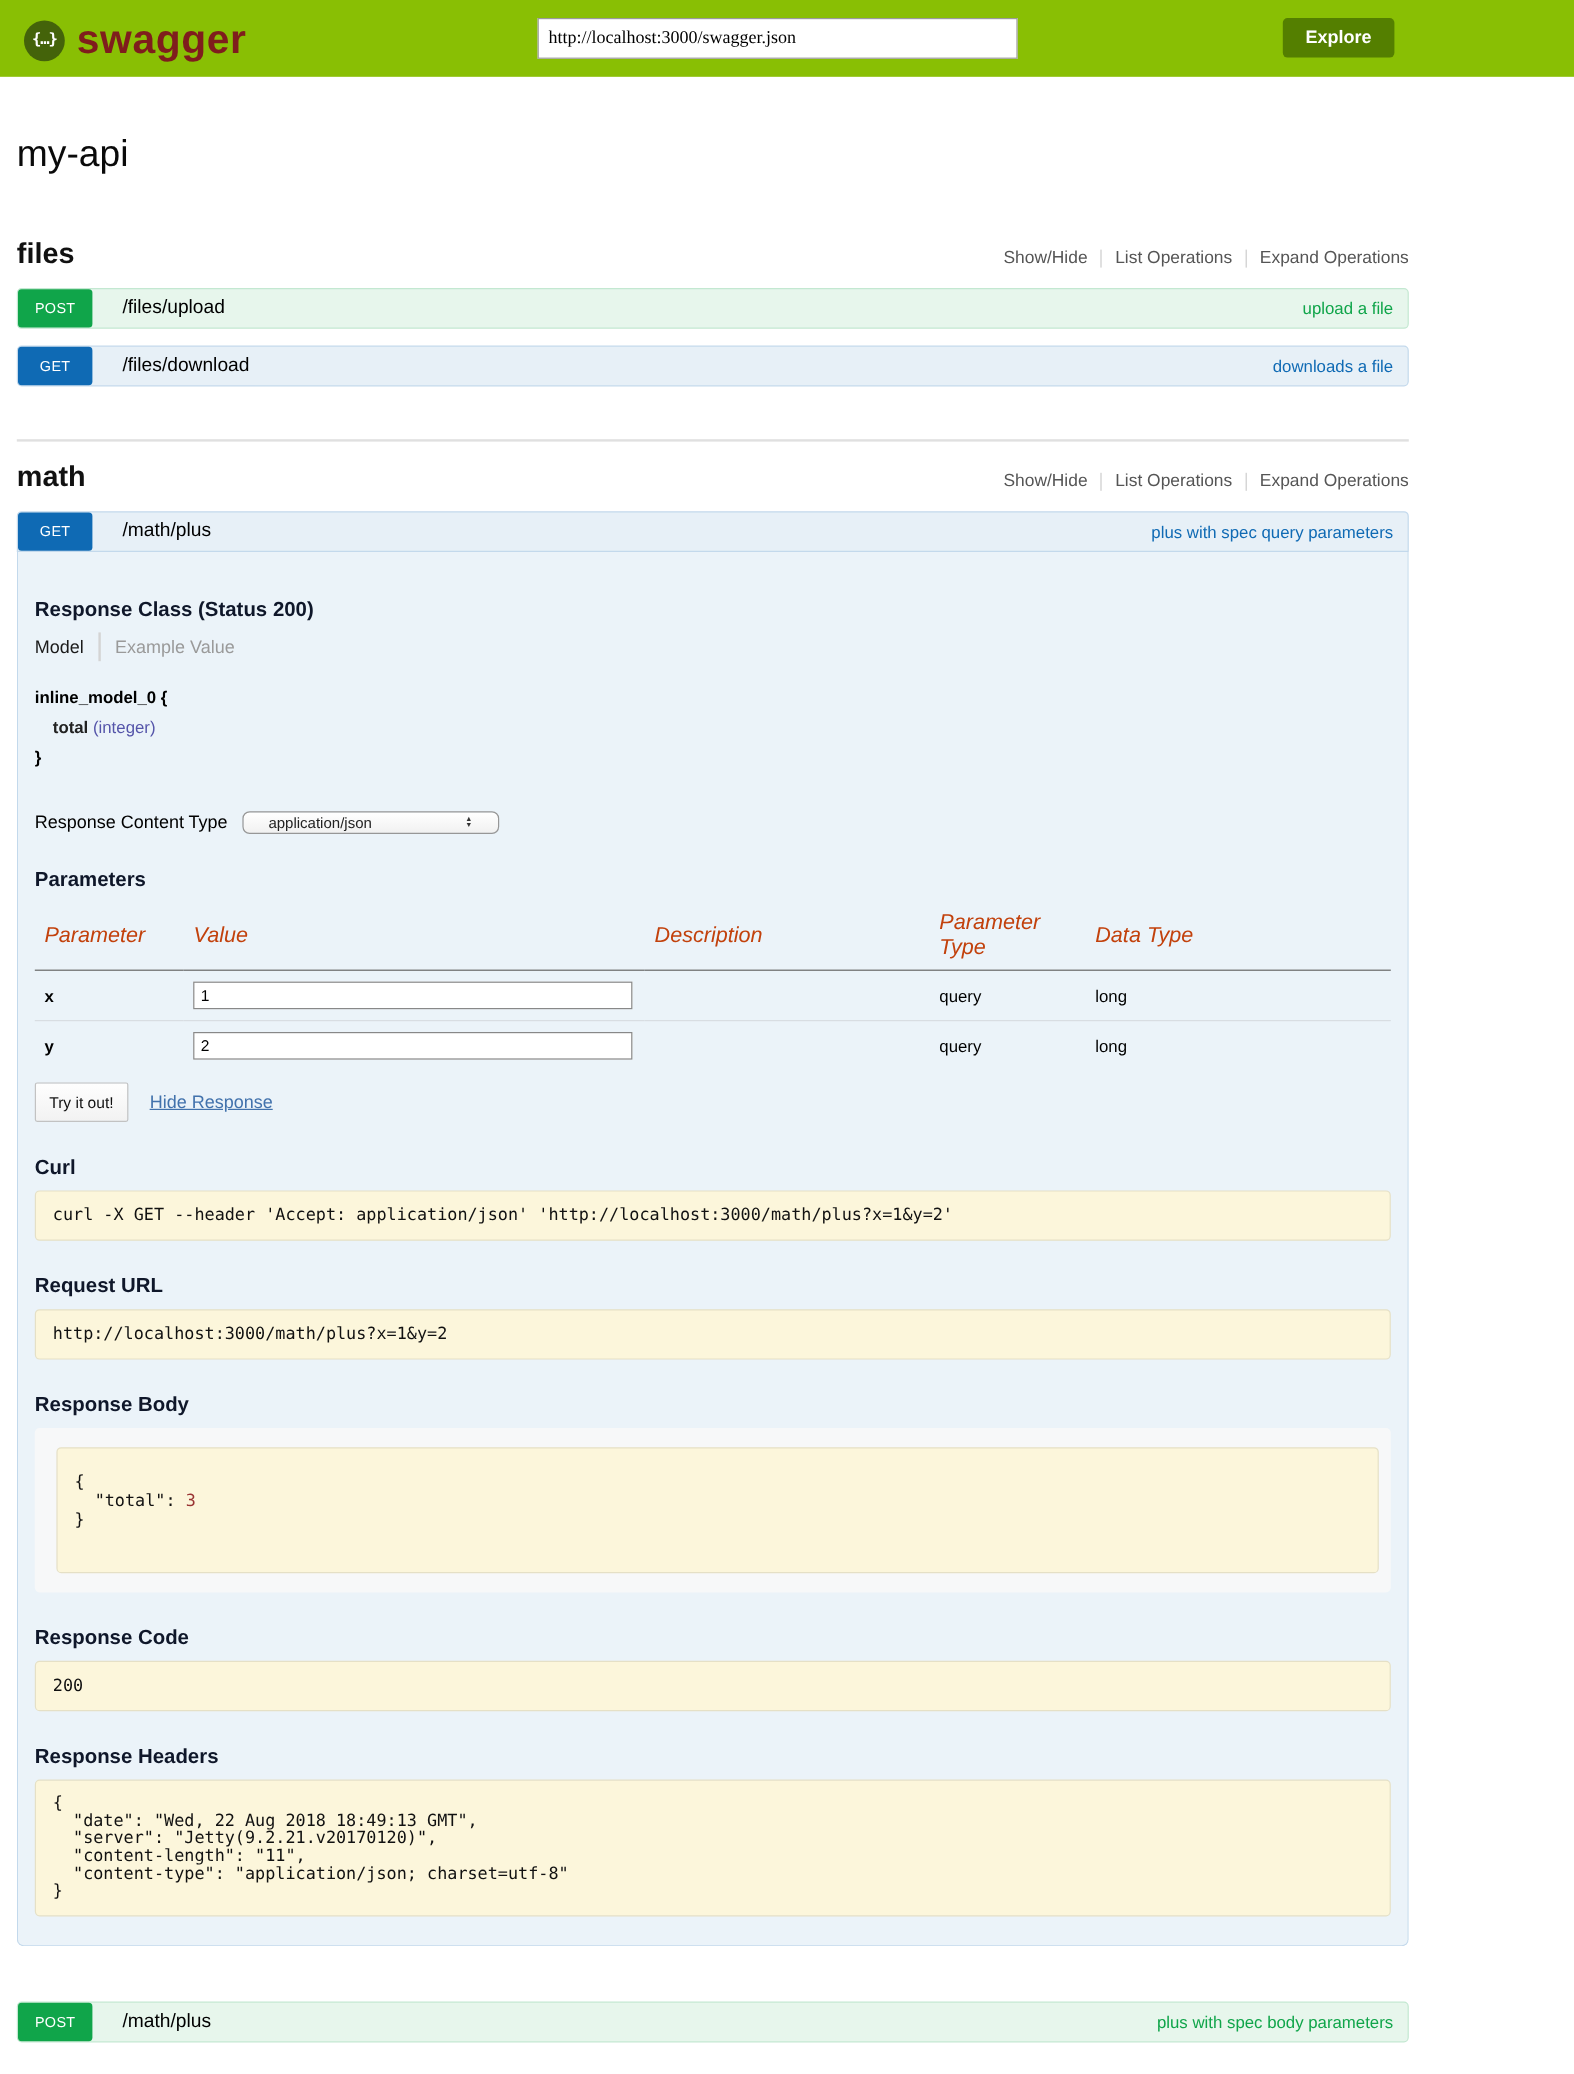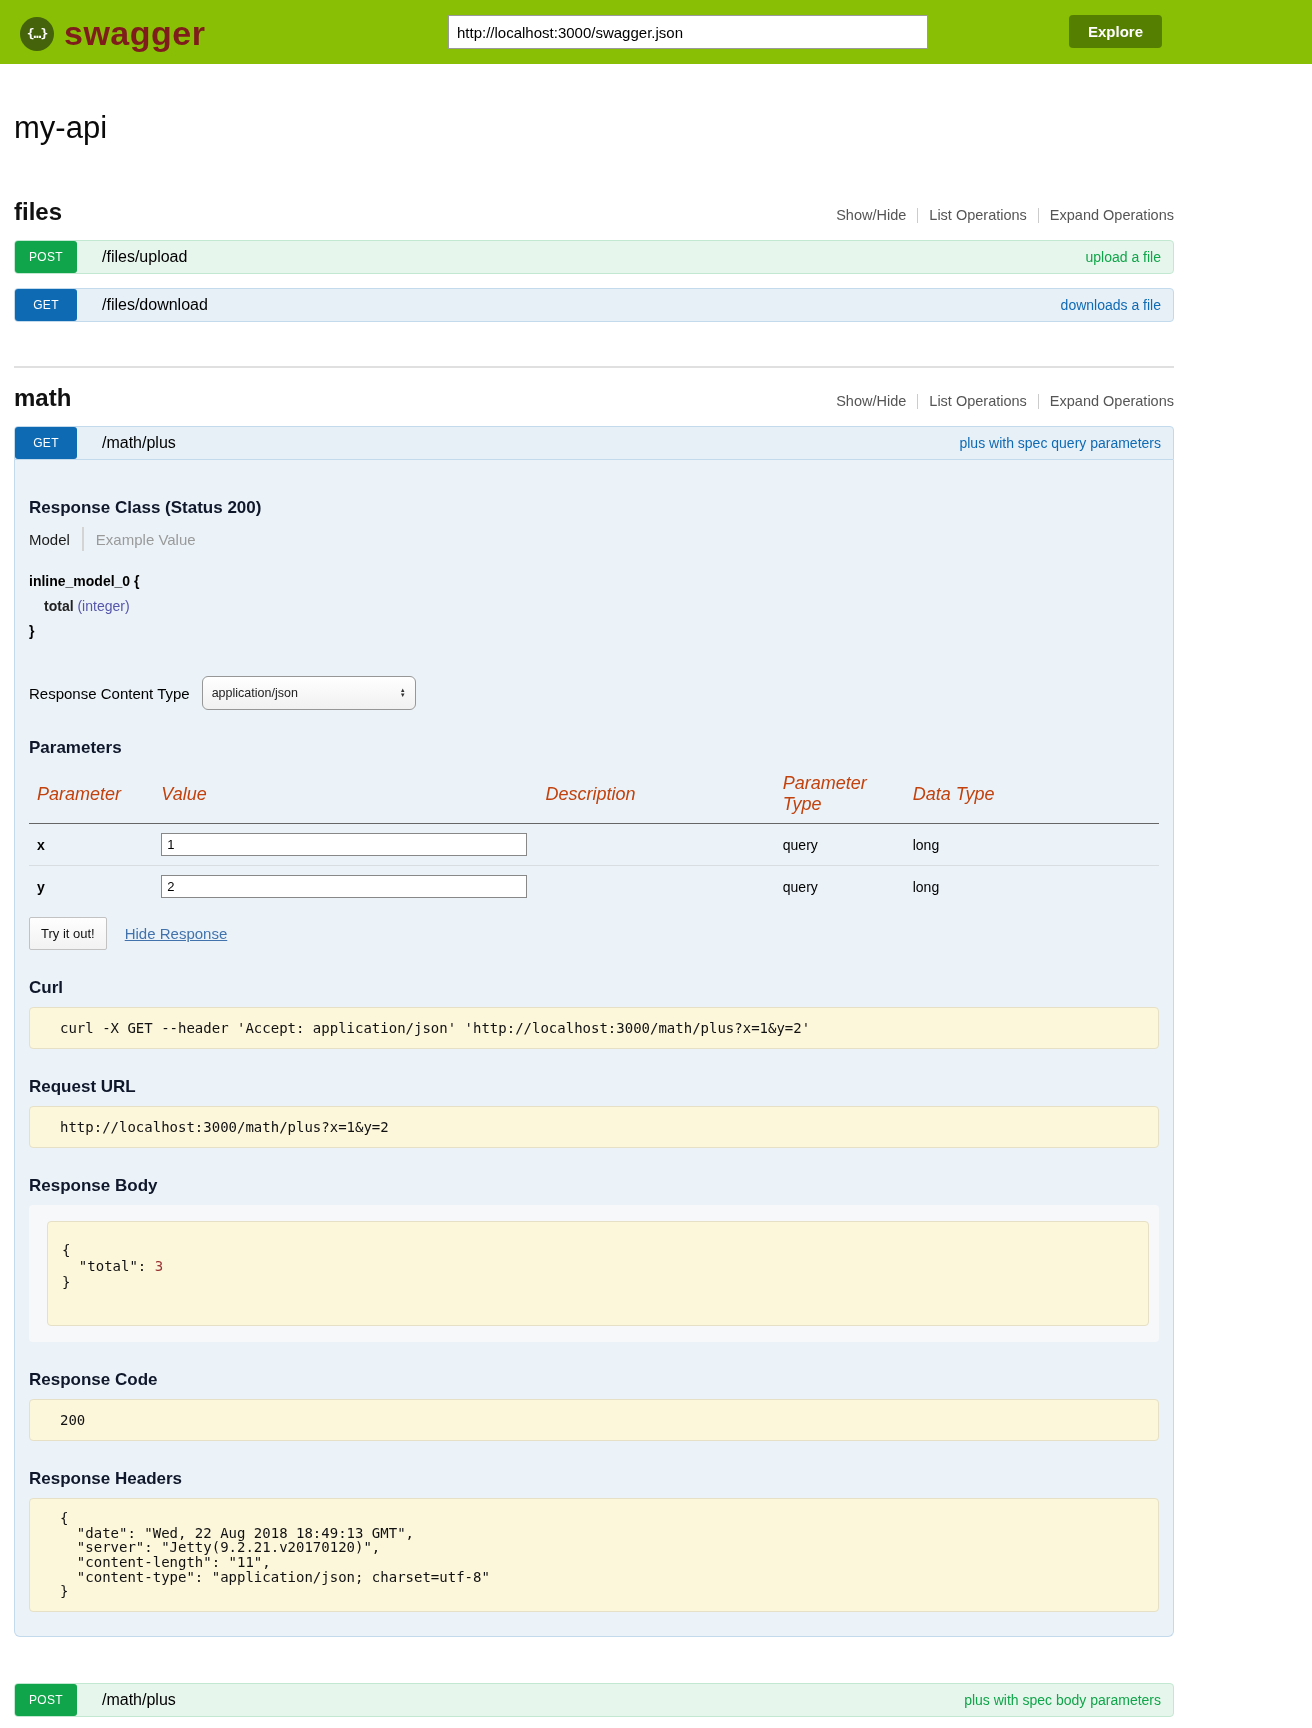--- a/index.html
+++ b/index.html
@@ -24,23 +24,23 @@
     width: 34px; height: 34px; border-radius: 50%;
     background: #44630a;
     color: #fff;
     display: flex; align-items: center; justify-content: center;
     font-family: "DejaVu Sans Mono", monospace;
     font-size: 13px; font-weight: bold; letter-spacing: -1px;
   }
   .brand { color: #7f1d1d; font-size: 34px; font-weight: bold; letter-spacing: 0.5px; }
   .topbar-input {
     position: absolute; left: 448px; top: 15px;
-    width: 480px; height: 34px;
+    width: 400px; height: 34px;
     border: 1px solid #9a9a9a; background: #fff;
-    padding: 4px 8px; font-size: 15px; font-family: Liberation Sans, sans-serif;
+    padding: 4px 8px; font-size: 15px; font-family: Liberation Serif, serif;
   }
   .explore-btn {
     position: absolute; right: 150px; top: 15px;
     background: #547f00; color: #fff;
     border: none; border-radius: 4px;
     font-size: 15px; font-weight: bold;
     padding: 8px 19px; cursor: pointer;
     font-family: "Liberation Sans", sans-serif;
   }
   
@@ -98,25 +98,25 @@
   
   .model-sig { margin-top: 18px; font-size: 14px; color: #000; line-height: 25px; }
   .model-sig .sig-open, .model-sig .sig-close { font-weight: bold; }
   .model-prop-row { padding-left: 15px; }
   .prop-name { font-weight: bold; color: #222; }
   .prop-type { color: #5555aa; }
   
   .rct-row { display: flex; align-items: center; gap: 12px; margin-top: 32px; }
   .rct-label { font-size: 15px; color: #000; }
   .select-box {
-    width: 214px; height: 34px;
+    width: 214px; height: 19px;
     border: 1px solid #979797; border-radius: 6px;
     background: linear-gradient(#ffffff, #f1f1f1);
     display: flex; align-items: center; justify-content: space-between;
-    padding: 0 9px; font-size: 12.5px; color: #222; cursor: pointer;
+    padding: 0 21px; font-size: 12.5px; color: #222; cursor: pointer;
   }
   .spinner-arrows { display: flex; flex-direction: column; font-size: 6px; line-height: 5px; color: #333; }
   
   table.params { width: 100%; border-collapse: collapse; margin-top: 4px; }
   table.params th {
     text-align: left; font-weight: normal; color: #c2410c;
     font-size: 18px; padding: 6px 8px 8px 8px;
     border-bottom: 1px solid #666;
     font-style: italic;
   }
@@ -133,21 +133,21 @@
   .try-btn {
     background: linear-gradient(#fefefe, #f2f2f2);
     border: 1px solid #c2c2c2; border-radius: 2px;
     font-size: 13px; color: #111; padding: 8px 11px; cursor: pointer;
     font-family: "Liberation Sans", sans-serif;
   }
   .hide-response { color: #4272ac; font-size: 15px; text-decoration: underline; cursor: pointer; }
   
   .code-box {
     background: #fcf6db; border: 1px solid #e5e0c6; border-radius: 4px;
-    padding: 12px 30px; margin-top: 9px;
+    padding: 12px 14px; margin-top: 9px;
     font-family: "DejaVu Sans Mono", monospace; font-size: 14px; color: #111;
     overflow-x: auto;
   }
   .code-box pre { margin: 0; font-family: inherit; font-size: inherit; white-space: pre; }
   
   .rb-outer { background: #f7f8f9; border-radius: 4px; margin-top: 9px; padding: 16px 10px 16px 18px; }
   .rb-inner { margin-top: 0; padding: 20px 14px; min-height: 105px; }
   .json-num { color: #993333; }
   .headers-box pre { line-height: 1.05; }
 </style>

